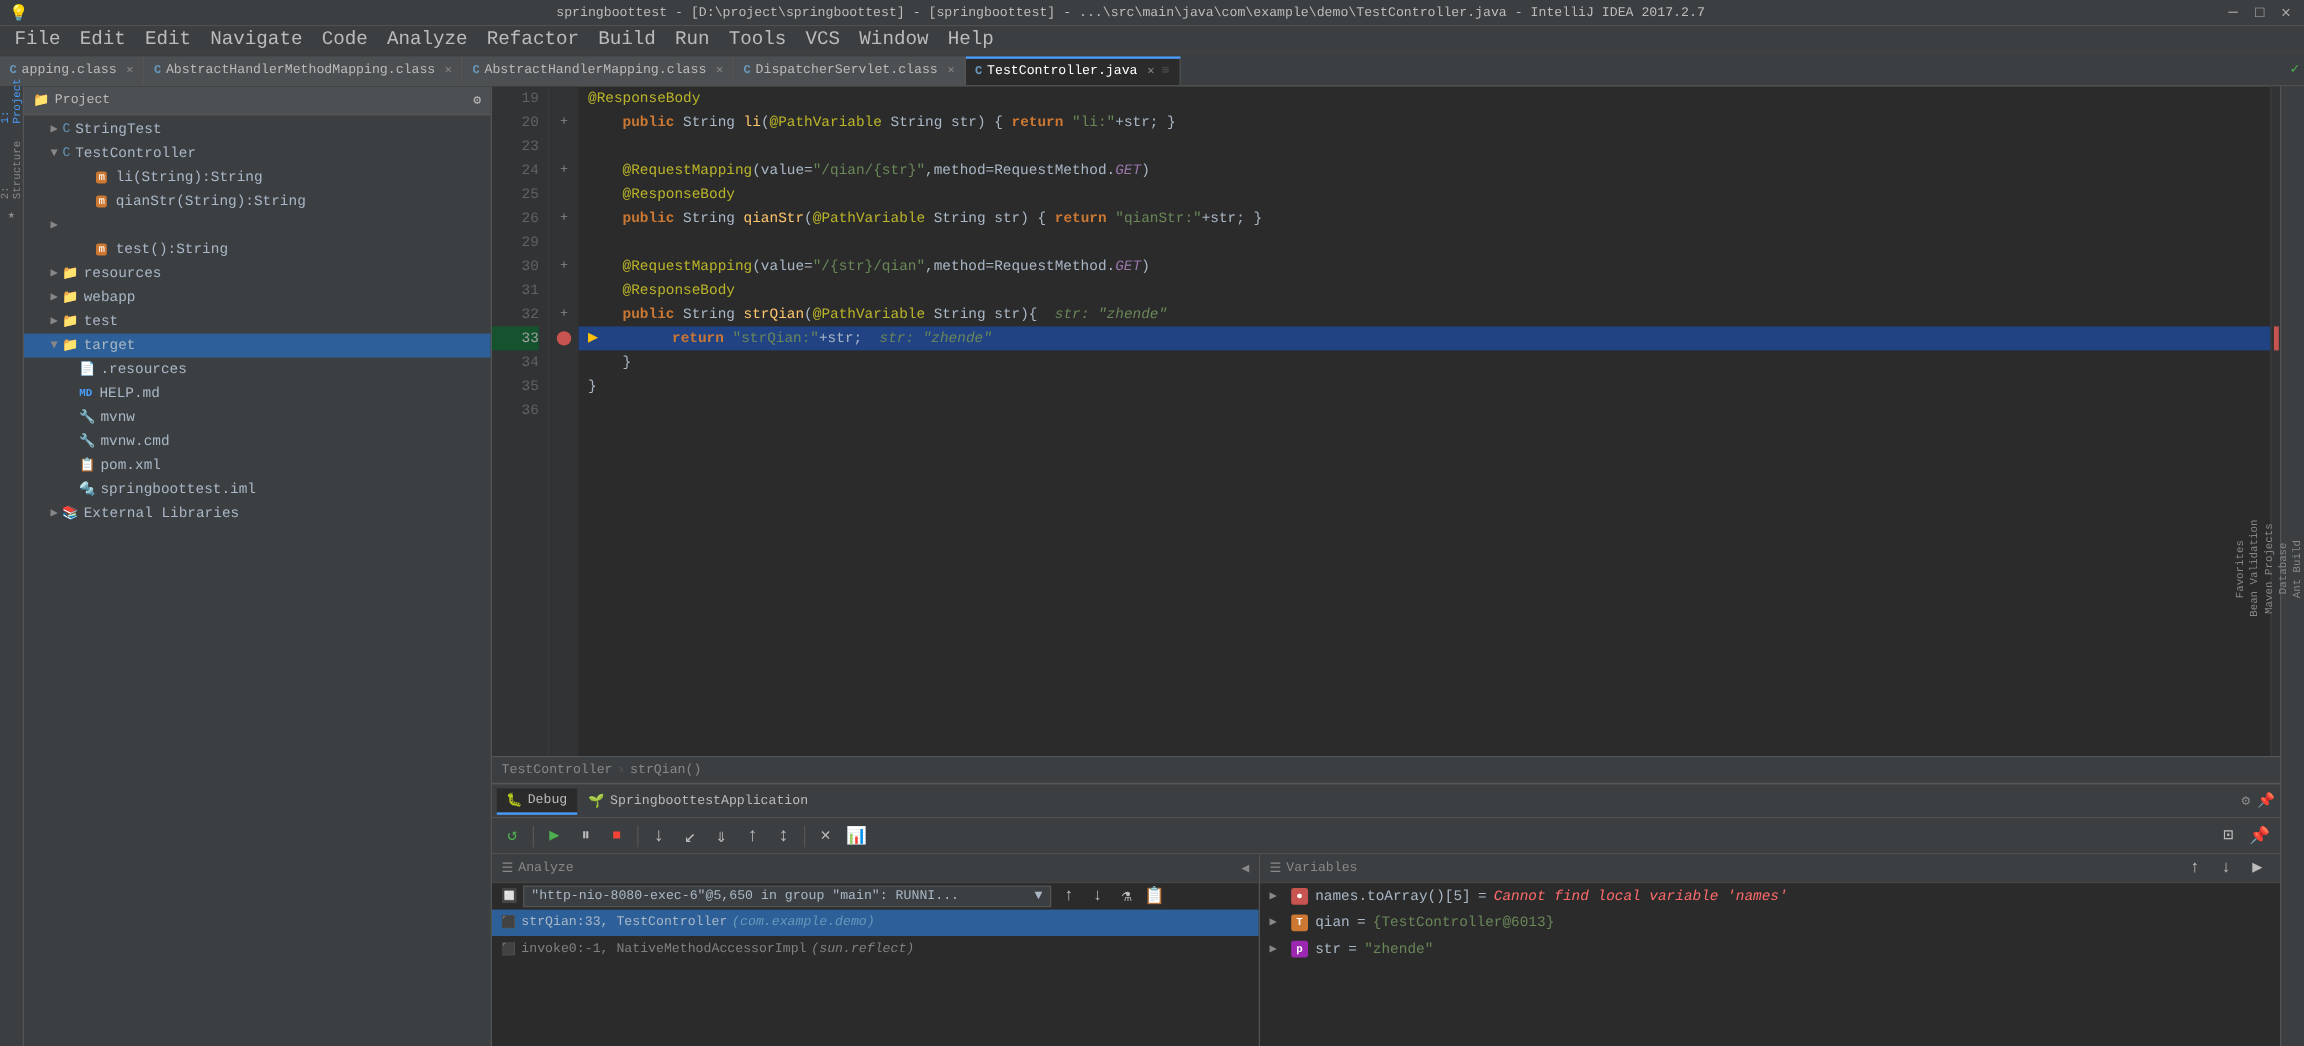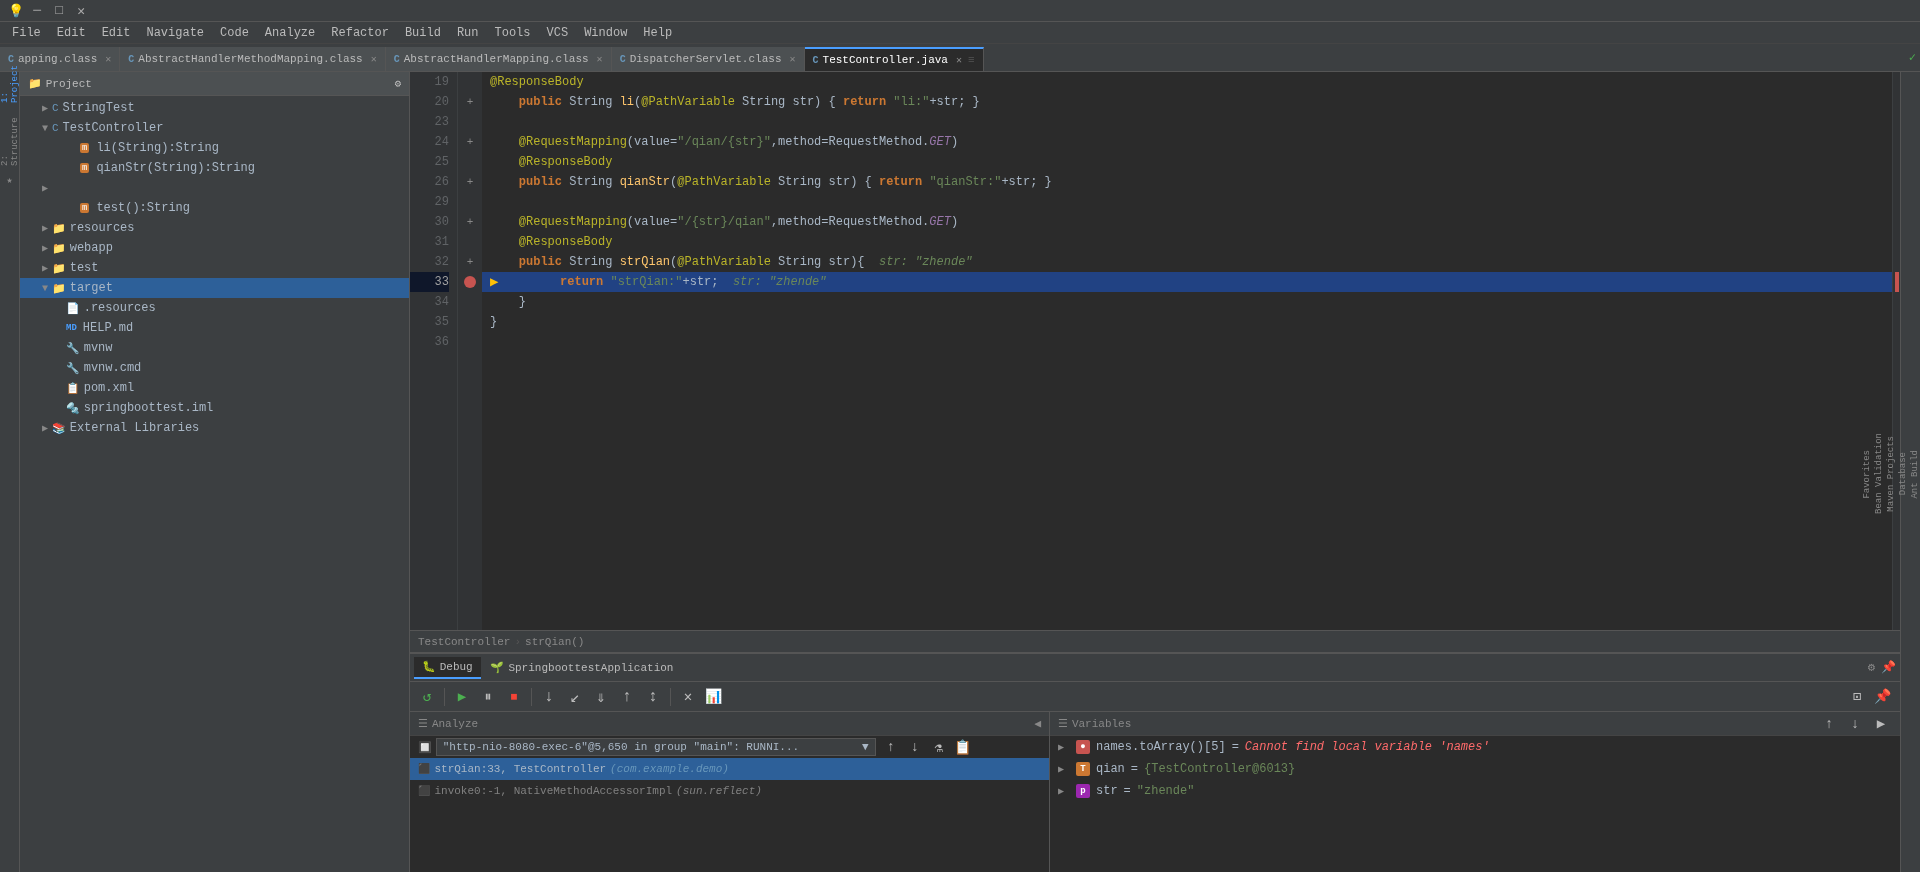--- a/index.html
+++ b/index.html
@@ -19,21 +19,21 @@
     #titlebar .win-controls { display: flex; gap: 8px; }
     #titlebar .win-btn { width: 14px; height: 14px; cursor: pointer; color: #aaa; font-size: 13px; display: flex; align-items: center; justify-content: center; }
 
     
     #menubar {
       background: #3c3f41;
       height: 22px;
       display: flex;
       align-items: center;
       padding: 0 4px;
-      font-size: 12px;
+      font-size: 16px;
       color: #bbbbbb;
       border-bottom: 1px solid #444;
     }
     #menubar .menu-item { padding: 2px 8px; cursor: pointer; }
 
     
     #tabs-bar {
       background: #3c3f41;
       height: 28px;
       display: flex;
@@ -345,20 +345,21 @@
     ::-webkit-scrollbar { width: 8px; height: 8px; }
     ::-webkit-scrollbar-track { background: #3c3f41; }
     ::-webkit-scrollbar-thumb { background: #5a5a5a; border-radius: 2px; }
     .breakpoint-dot { width: 12px; height: 12px; background: #c75450; border-radius: 50%; }
   </style>
 </head>
 <body>
 
 <div id="titlebar">
   <span style="font-size:13px; margin-right:6px;">💡</span>
+  <span style="flex:1; font-size:11px; overflow:hidden; text-overflow:ellipsis; white-space:nowrap; text-align:center;">springboottest - [D:\project\springboottest] - [springboottest] - ...\src\main\java\com\example\demo\TestController.java - IntelliJ IDEA 2017.2.7</span>
   <div class="win-controls">
     <span class="win-btn">─</span>
     <span class="win-btn">□</span>
     <span class="win-btn">✕</span>
   </div>
 </div>
 
 <div id="menubar">
 <div class="menu-item">File</div>
     <div class="menu-item">Edit</div>
@@ -518,21 +519,21 @@
           <div>19</div>
           <div>20</div>
           <div>23</div>
           <div>24</div>
           <div>25</div>
           <div>26</div>
           <div>29</div>
           <div>30</div>
           <div>31</div>
           <div>32</div>
-          <div style="background:#0f172a; color:#a0a0a0;">33</div>
+          <div style="background:#14532d; color:#a0a0a0;">33</div>
           <div>34</div>
           <div>35</div>
           <div>36</div>
         </div>
         <div id="gutter">
           <div class="gutter-item"></div>
           <div class="gutter-item">
             <span style="color:#888; font-size:11px;">+</span>
           </div>
           <div class="gutter-item"></div>

